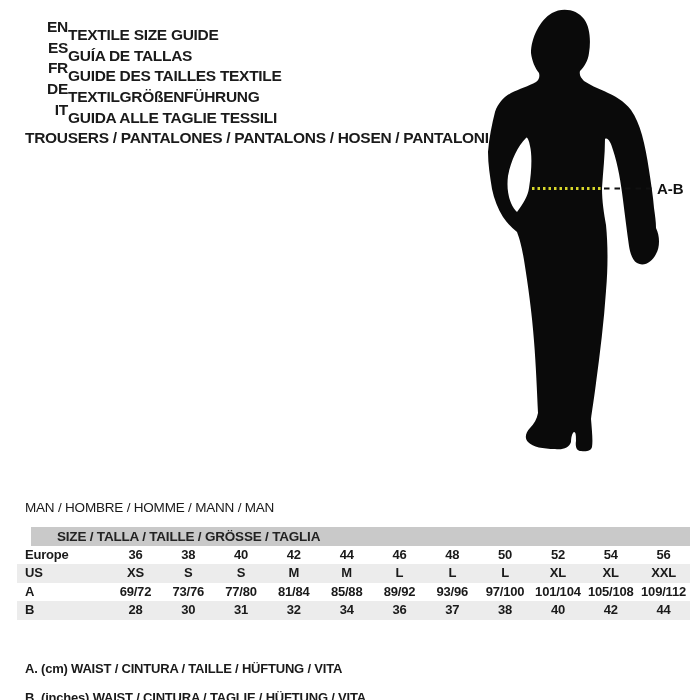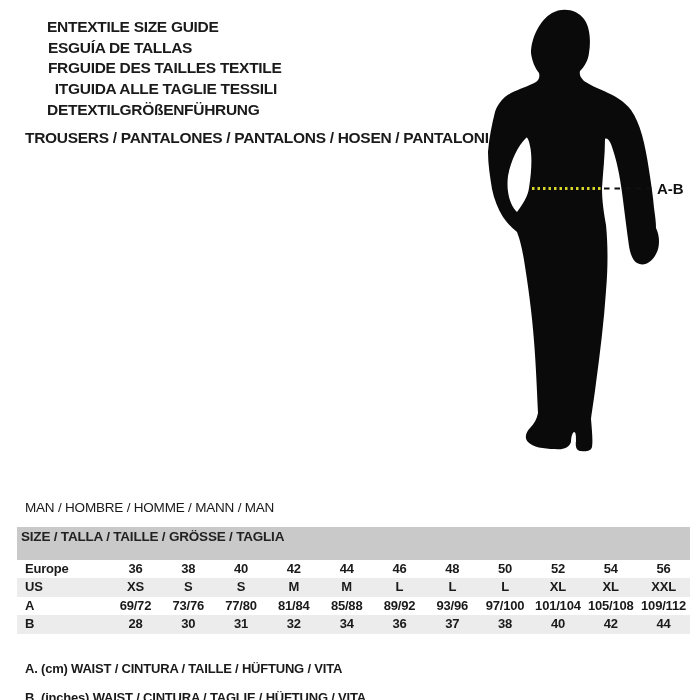--- a/index.html
+++ b/index.html
@@ -4,30 +4,30 @@
 <style>
   html,body{margin:0;padding:0;background:#fff;}
   .canvas{
     position:relative;width:700px;height:700px;background:#ffffff;overflow:hidden;
     font-family:"Liberation Sans","DejaVu Sans",sans-serif;color:#1a1a1a;
   }
   
   .lang-list{position:absolute;left:25px;top:17px;}
   .lang-row{display:flex;height:20.7px;line-height:20.7px;text-align:right;}
   .lang-code{width:43px;font-weight:bold;font-size:15.5px;letter-spacing:-0.3px;}
-  .lang-title{font-weight:bold;font-size:15.5px;letter-spacing:-0.3px;white-space:nowrap;}
+  .lang-title{font-weight:bold;font-size:15.5px;letter-spacing:-0.3px;white-space:nowrap;margin-top:8px;}
   
   .garment-title{position:absolute;left:25px;top:129px;font-weight:bold;font-size:15.5px;letter-spacing:-0.3px;white-space:nowrap;}
   
   .figure{position:absolute;left:440px;top:0;width:260px;height:465px;}
   
   .section-title{position:absolute;left:25px;top:500px;font-weight:normal;font-size:13.5px;letter-spacing:-0.2px;}
   
   .size-table{position:absolute;left:17px;top:527px;width:673px;font-weight:bold;}
-  .thead{height:33px;line-height:19px;background:#c9c9c9;padding-left:4px;font-size:13.5px;letter-spacing:-0.2px;color:#222;}
+  .thead{height:19px;line-height:19px;background:#c9c9c9;padding-left:26px;font-size:13.5px;letter-spacing:-0.2px;color:#222;margin-left:14px;}
   .trow{display:flex;height:18.4px;line-height:18.4px;font-size:13px;letter-spacing:-0.2px;}
   .trow.stripe{background:#ececec;align-items:center;}
   .tlabel{width:92px;padding-left:8px;box-sizing:border-box;}
   .tcell{flex:1;text-align:center;white-space:nowrap;}
   
   .legend{position:absolute;left:25px;top:648px;}
   .legend-line{font-weight:bold;font-size:13px;letter-spacing:-0.2px;line-height:17.4px;white-space:nowrap;margin-top:12px;}
   .ab-label{font:bold 15px "Liberation Sans","DejaVu Sans",sans-serif;}
 </style>
 </head>
@@ -42,26 +42,26 @@
     </div>
     <div class="lang-row">
       <span class="lang-code">ES</span>
       <span class="lang-title">GUÍA DE TALLAS</span>
     </div>
     <div class="lang-row">
       <span class="lang-code">FR</span>
       <span class="lang-title">GUIDE DES TAILLES TEXTILE</span>
     </div>
     <div class="lang-row">
+      <span class="lang-code">DE</span>
+      <span class="lang-title">TEXTILGRÖßENFÜHRUNG</span>
+    </div>
+    <div class="lang-row">
       <span class="lang-code">IT</span>
       <span class="lang-title">GUIDA ALLE TAGLIE TESSILI</span>
-    </div>
-    <div class="lang-row">
-      <span class="lang-code">DE</span>
-      <span class="lang-title">TEXTILGRÖßENFÜHRUNG</span>
     </div>
   </div>
 
   <div class="garment-title">TROUSERS / PANTALONES / PANTALONS / HOSEN / PANTALONI</div>
 
   <svg class="figure" viewBox="0 0 260 465" width="260" height="465" xmlns="http://www.w3.org/2000/svg">
     <path fill="#0a0a0a" fill-rule="evenodd" d="
       M112,13
       C122,7 137,9 144,19
       C150,27 151,41 149,53

